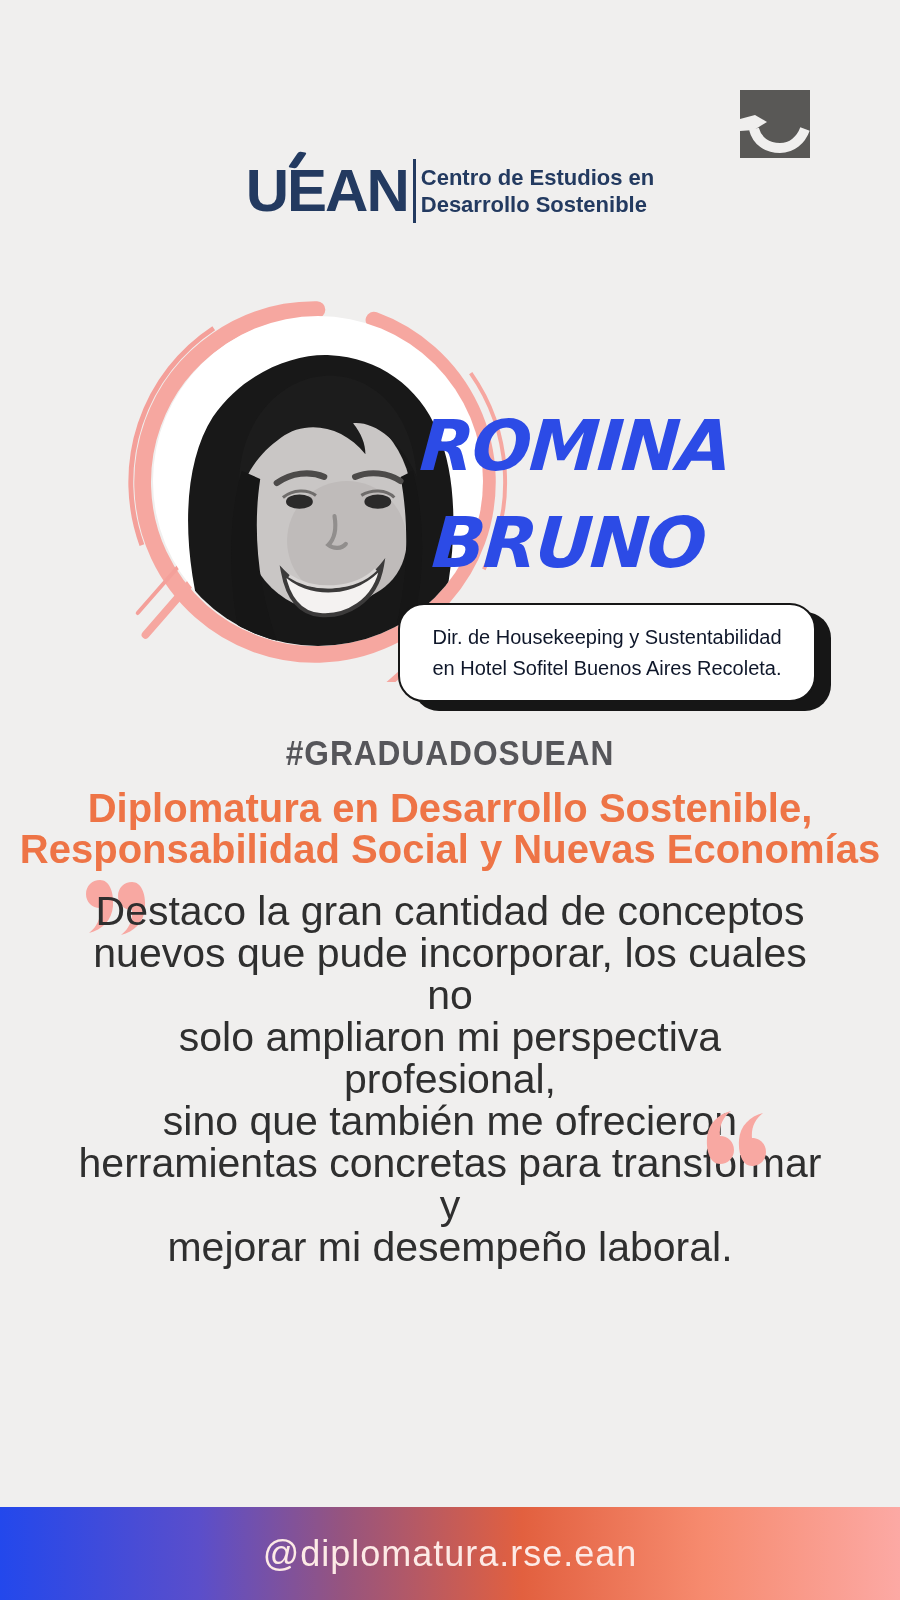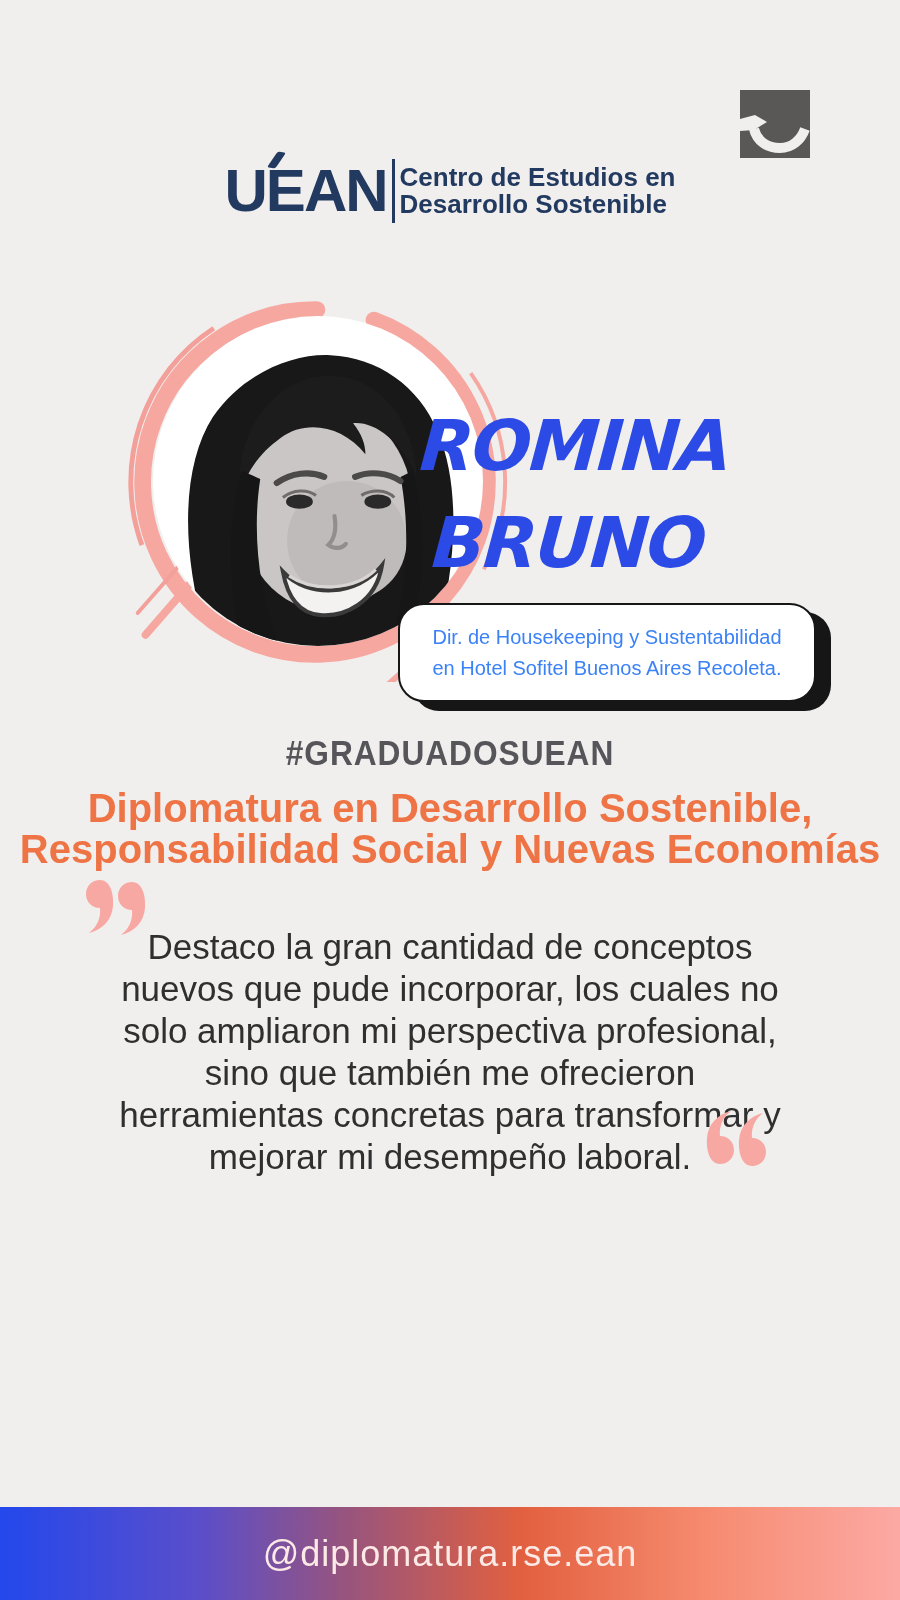--- a/index.html
+++ b/index.html
@@ -11,45 +11,45 @@
   
   .corner-icon{position:absolute;left:740px;top:90px;width:70px;height:68px;}
   
   .brand-row{position:absolute;left:0;top:156px;width:100%;
     display:flex;justify-content:center;align-items:center;gap:5px;}
   .wordmark{position:relative;font-weight:900;font-size:60px;letter-spacing:-2px;
     color:#233a60;line-height:70px;}
   .logo-tick{position:absolute;left:47px;top:-4px;width:9px;height:16px;
     background:#233a60;transform:skewX(-28deg) rotate(8deg);border-radius:2px;}
   .brand-divider{width:3px;height:64px;background:#233a60;}
-  .tagline{color:#233a60;font-weight:700;font-size:26px;line-height:27px;}
+  .tagline{color:#233a60;font-weight:700;font-size:22px;line-height:27px;}
   
   .photo-wrap{position:absolute;left:118px;top:288px;width:394px;height:394px;z-index:1;}
   .ring-svg{position:absolute;left:0;top:0;width:100%;height:100%;}
   .photo-circle{position:absolute;left:35px;top:28px;width:330px;height:330px;border-radius:50%;overflow:hidden;}
   
   .name-block{position:absolute;left:412px;top:398px;width:320px;z-index:2;
     text-align:center;color:#2c4be6;font-family:"DejaVu Sans",sans-serif;
     font-weight:800;font-style:italic;font-size:70px;line-height:97px;
     letter-spacing:-2px;transform:skewX(-4deg);}
   
   .role-card{position:absolute;left:398px;top:603px;width:414px;height:95px;z-index:3;
     background:#ffffff;border:2px solid #161616;border-radius:26px;
     box-shadow:15px 9px 0 #161616;
     display:flex;flex-direction:column;justify-content:center;
-    text-align:center;color:#3b82f6;font-size:20px;line-height:31px;}
+    text-align:center;color:#0f172a;font-size:20px;line-height:31px;}
   
   .hashtag{position:absolute;left:0;top:734px;width:100%;text-align:center;
     font-size:33px;font-weight:700;color:#56565a;letter-spacing:1px;
     transform:scale(0.96,1.08);}
   .program-title{position:absolute;left:0;top:788px;width:100%;text-align:center;
     font-size:40px;font-weight:700;color:#ee7446;line-height:41px;}
   
-  .quote-block{position:absolute;left:70px;top:926px;width:760px;
-    text-align:center;color:#2f2f2f;font-size:35px;line-height:42px;}
+  .quote-block{position:absolute;left:70px;top:890px;width:760px;
+    text-align:center;color:#2f2f2f;font-size:41px;line-height:42px;}
   .quote-mark{position:absolute;width:66px;height:62px;}
   .quote-open{left:86px;top:878px;}
   .quote-close{left:700px;top:1106px;transform:rotate(180deg);}
   
   .footer-bar{position:absolute;left:0;top:1507px;width:900px;height:93px;
     background:linear-gradient(90deg,#2348ec 0%,#5a4ecb 22%,#96547f 38%,#e2603f 58%,#f68a6e 78%,#fca9a4 100%);
     display:flex;align-items:center;justify-content:center;}
   .footer-handle{color:#fdeae6;font-size:36px;letter-spacing:1px;font-weight:400;}
 </style>
 </head>

